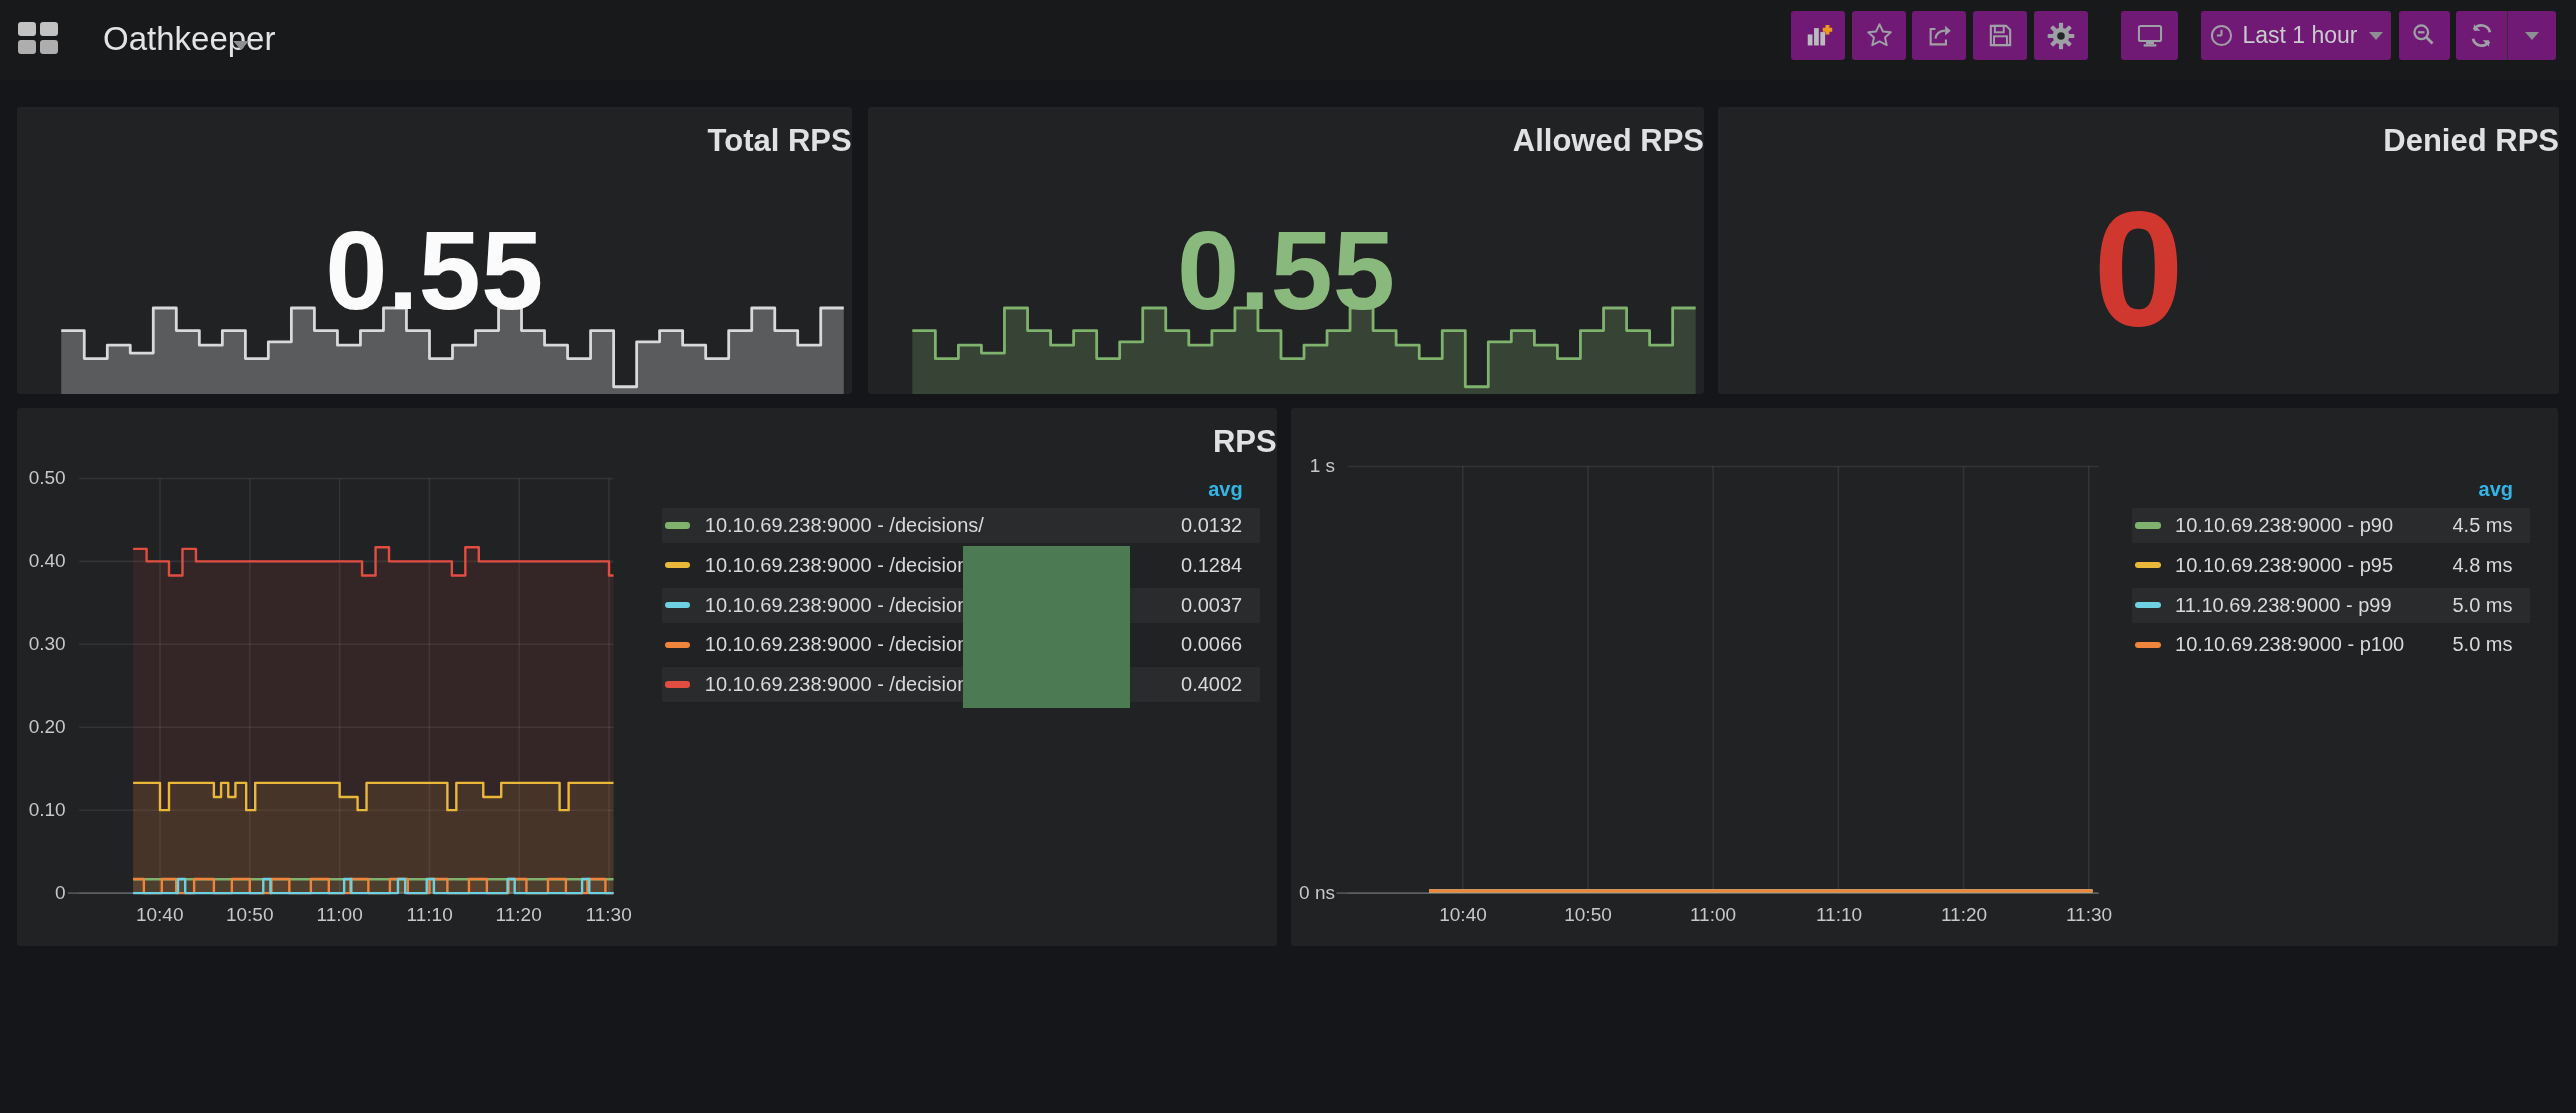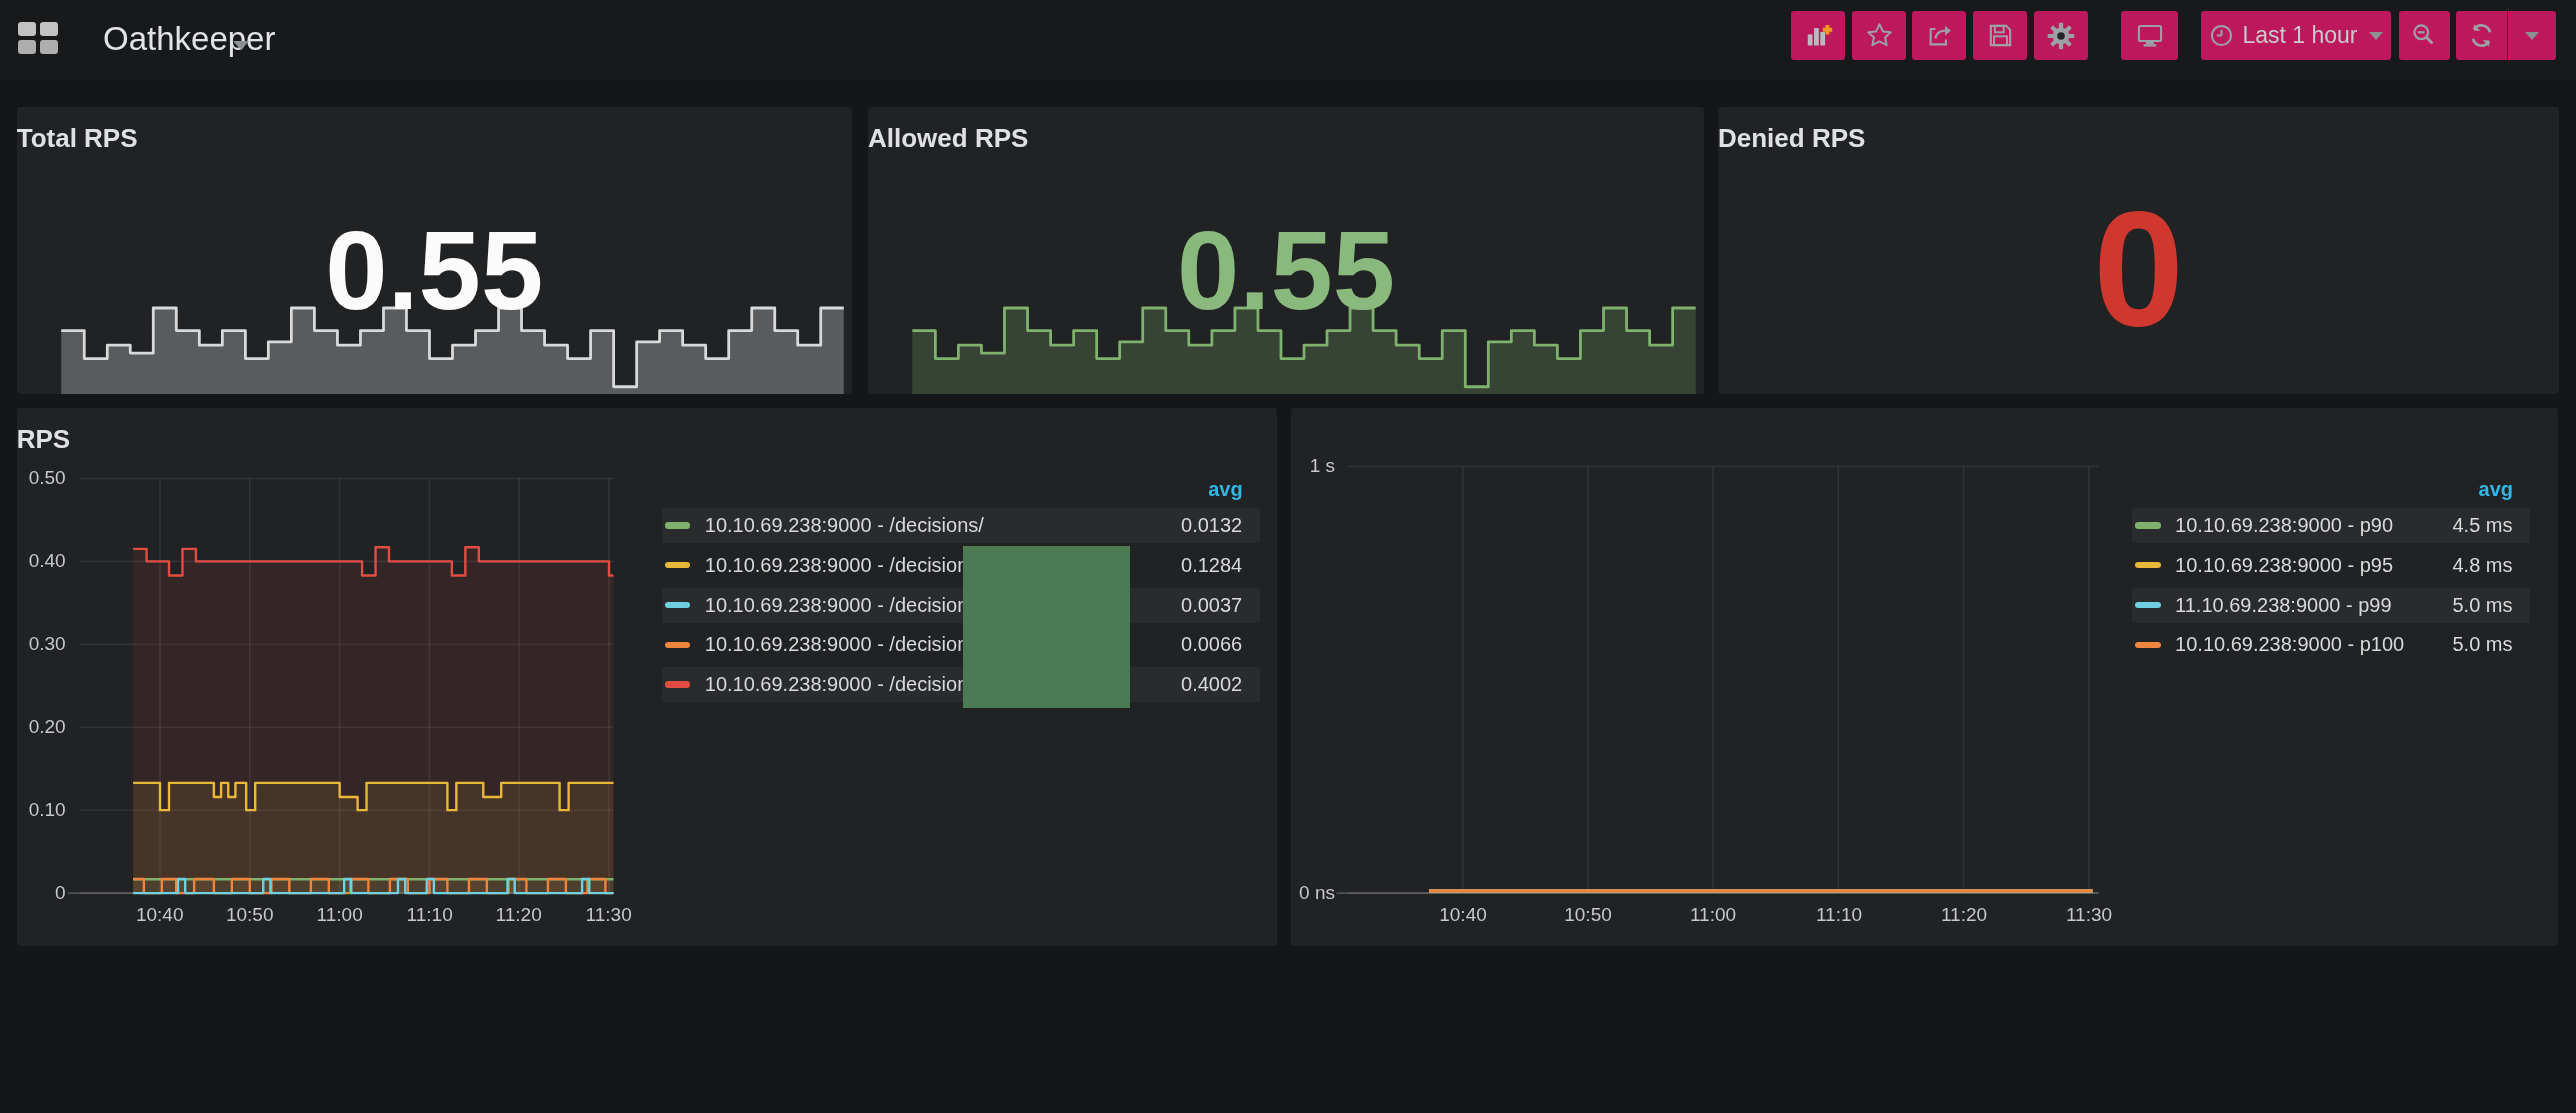--- a/index.html
+++ b/index.html
@@ -10,30 +10,30 @@
   .apps-grid{position:absolute;left:17.5px;top:21.5px;width:40px;height:33px;display:grid;
     grid-template-columns:18.3px 18.3px;grid-template-rows:14.4px 14.4px;gap:4px;cursor:pointer;}
   .apps-grid span{background:#c2c2c2;border-radius:3.2px;display:block;}
   .apps-grid span:nth-child(3),.apps-grid span:nth-child(4){background:#aeaeae;}
   .dash-title{position:absolute;left:67px;top:19px;font-size:33px;line-height:40px;
     color:#e2e3e5;cursor:pointer;margin-left:36px;}
   .title-caret{position:absolute;left:233px;top:41px;width:0;height:0;
     border-left:8px solid transparent;border-right:8px solid transparent;
     border-top:9.6px solid #8d8f92;}
   
-  .btn{position:absolute;top:11px;height:49px;background:#be185d;border-radius:3.2px;
+  .btn{position:absolute;top:11px;height:49px;background:#701a75;border-radius:3.2px;
     display:flex;align-items:center;justify-content:center;color:#9da0a4;cursor:pointer;
     box-sizing:border-box;}
   .btn svg{display:block;}
   .timepicker-label{font-size:23px;color:#c9cacc;margin:0 11px 0 8px;white-space:nowrap;}
   .caret-sm{width:0;height:0;border-left:7.2px solid transparent;border-right:7.2px solid transparent;
     border-top:8.8px solid #8d8f92;}
   
   .panel{position:absolute;background:#212224;border-radius:3.2px;}
-  .panel-title{position:absolute;left:0;right:0;top:16px;text-align:left;font-size:26px;
+  .panel-title{position:absolute;left:0;right:0;top:16px;text-align:right;font-size:31px;
     font-weight:bold;color:#e0e1e3;cursor:pointer;z-index:3;}
   .stat-value{position:absolute;left:0;right:0;text-align:center;font-weight:bold;
     line-height:1;z-index:2;}
   .spark{position:absolute;left:44px;bottom:0;z-index:1;}
   .chart-svg{position:absolute;left:0;top:0;z-index:1;}
   .tick{position:absolute;font-size:19px;color:#c7c8ca;z-index:2;}
   .tick.y{text-align:right;}
   .tick.x{text-align:center;}
   .legend-header{position:absolute;font-size:20px;font-weight:bold;color:#33b5e5;
     text-align:right;z-index:2;}

